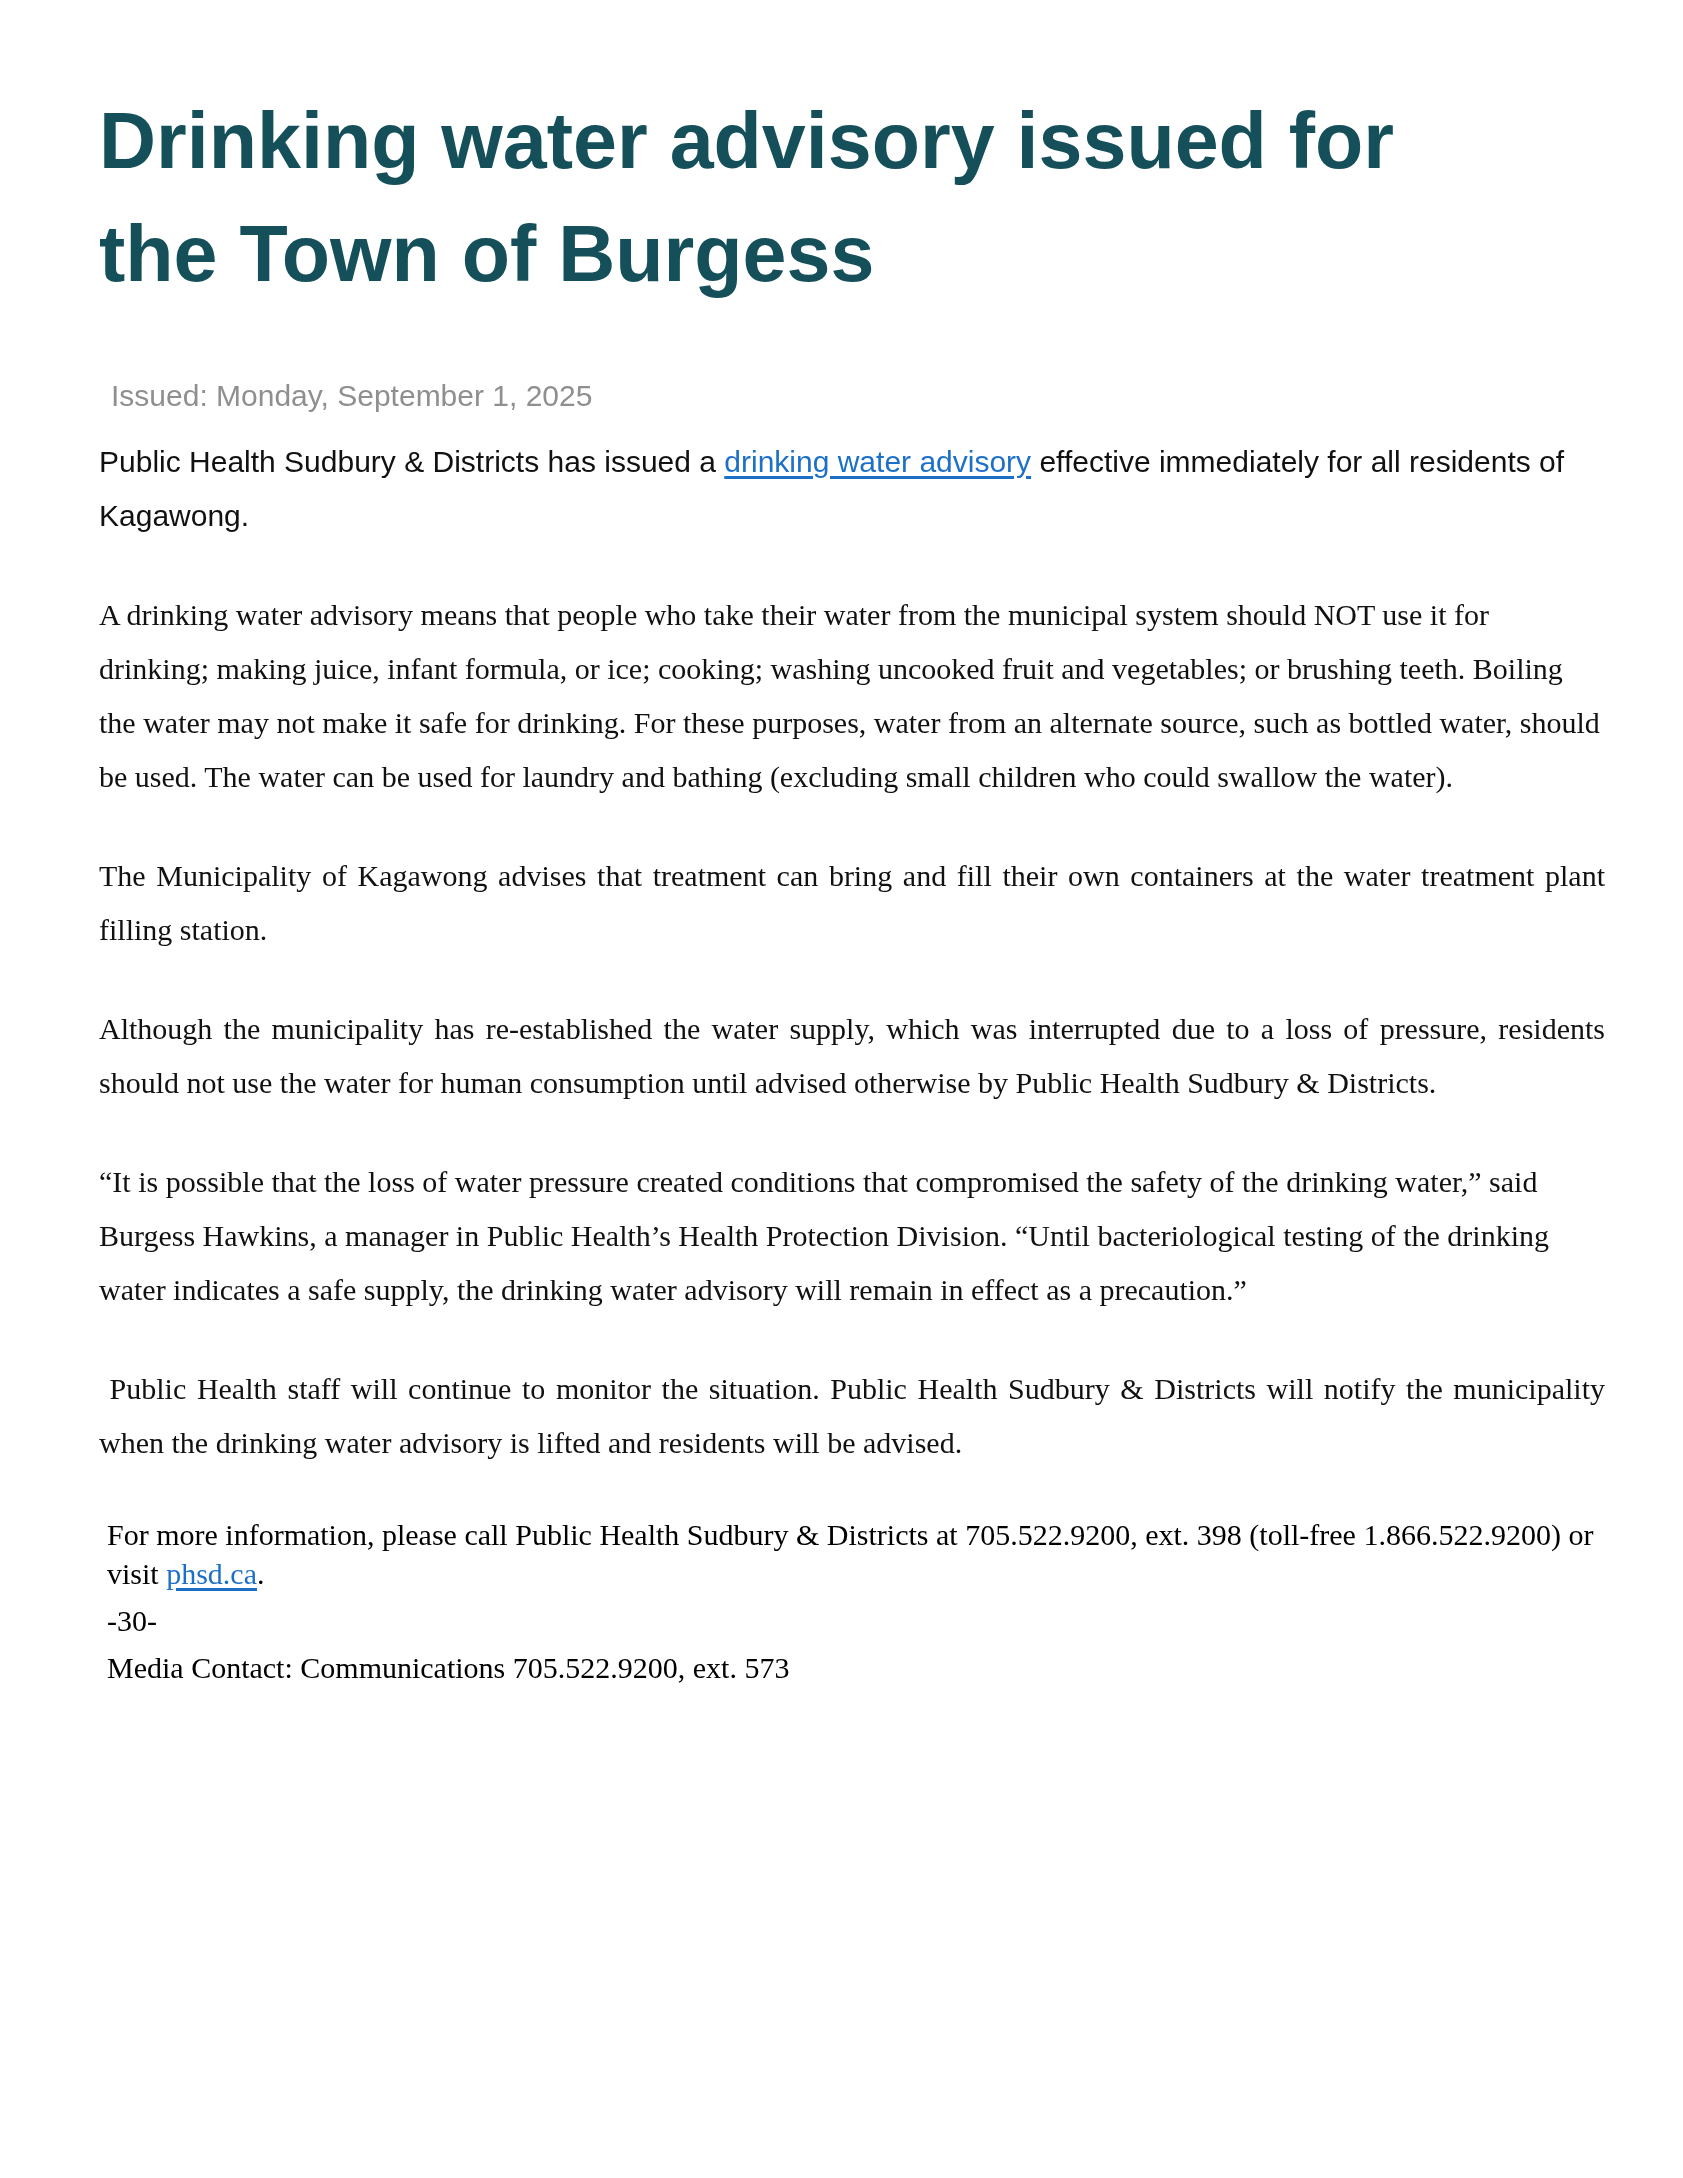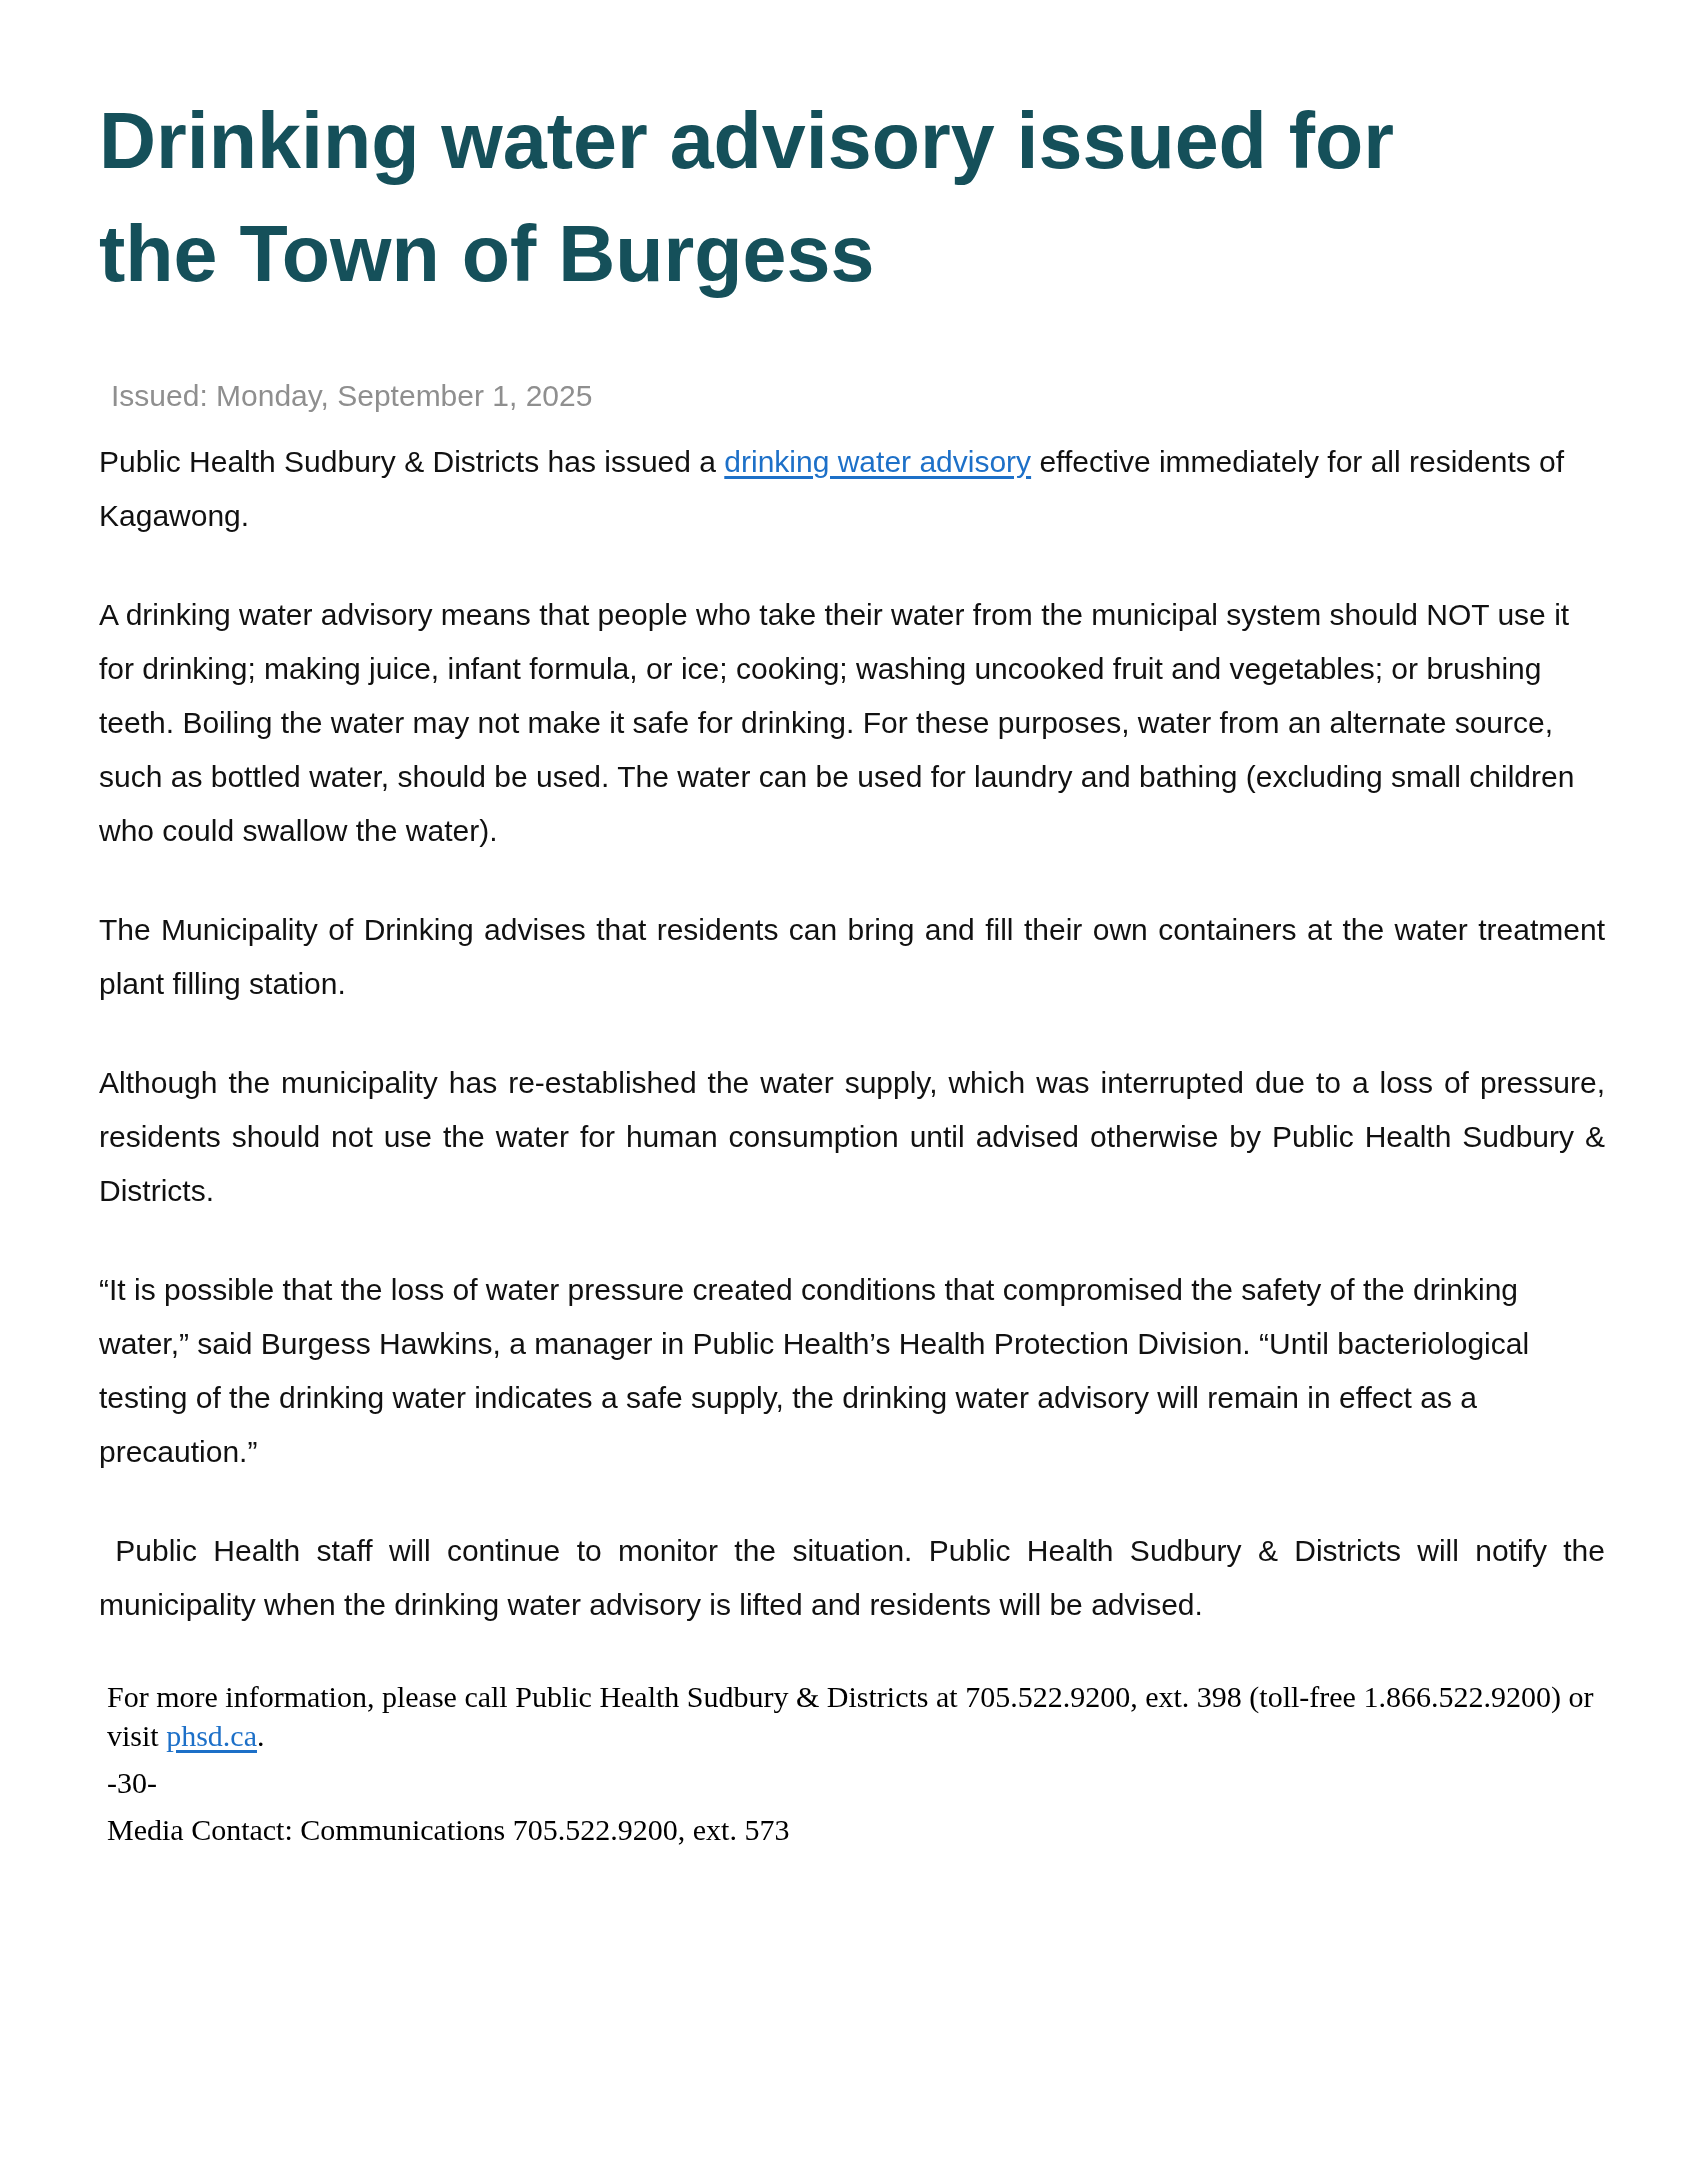--- a/index.html
+++ b/index.html
@@ -18,21 +18,21 @@
     margin: 0 0 59px 0;
     font-size: 79px;
     line-height: 113px;
     font-weight: bold;
     color: #15505a;
   }
   h1.title span { display: block; }
   p { margin: 0; font-size: 30px; line-height: 54px; }
   .issued { color: #8f8f8f; margin: 12px; }
   .lead { margin: 0 0 45px 0; }
-  .body-p { margin: 0 0 45px 0; }
+  .body-p { margin: 0 0 45px 0; font-family: Liberation Serif, serif; }
   .justify { text-align: justify; }
   a.link {
     color: #1d70c8;
     text-underline-offset: 4px;
     cursor: pointer;
   }
   .footer-block {
     margin-top: 5px;
     font-family: "Liberation Serif", serif;
   }
@@ -52,21 +52,21 @@
     <span>Drinking water advisory issued for</span>
     <span>the Town of Burgess</span>
   </h1>
 
   <p class="issued">Issued: Monday, September 1, 2025</p>
 
   <p class="lead"><span>Public Health Sudbury &amp; Districts has issued a </span><a class="link" href="#">drinking water advisory</a><span> effective immediately for all residents of Kagawong.</span></p>
 
   <p class="body-p">A drinking water advisory means that people who take their water from the municipal system should NOT use it for drinking; making juice, infant formula, or ice; cooking; washing uncooked fruit and vegetables; or brushing teeth. Boiling the water may not make it safe for drinking. For these purposes, water from an alternate source, such as bottled water, should be used. The water can be used for laundry and bathing (excluding small children who could swallow the water).</p>
 
-  <p class="body-p justify">The Municipality of Drinking advises that residents can bring and fill their own containers at the water treatment plant filling station.</p>
+  <p class="body-p justify">The Municipality of Kagawong advises that treatment can bring and fill their own containers at the water treatment plant filling station.</p>
 
   <p class="body-p justify">Although the municipality has re-established the water supply, which was interrupted due to a loss of pressure, residents should not use the water for human consumption until advised otherwise by Public Health Sudbury &amp; Districts.</p>
 
   <p class="body-p">“It is possible that the loss of water pressure created conditions that compromised the safety of the drinking water,” said Burgess Hawkins, a manager in Public Health’s Health Protection Division. “Until bacteriological testing of the drinking water indicates a safe supply, the drinking water advisory will remain in effect as a precaution.”</p>
 
   <p class="body-p justify">&nbsp;Public Health staff will continue to monitor the situation. Public Health Sudbury &amp; Districts will notify the municipality when the drinking water advisory is lifted and residents will be advised.</p>
 
   <div class="footer-block">
     <p><span>For more information, please call Public Health Sudbury &amp; Districts at 705.522.9200, ext. 398 (toll-free 1.866.522.9200) or visit </span><a class="link" href="#">phsd.ca</a><span>.</span></p>
     <p>-30-</p>

